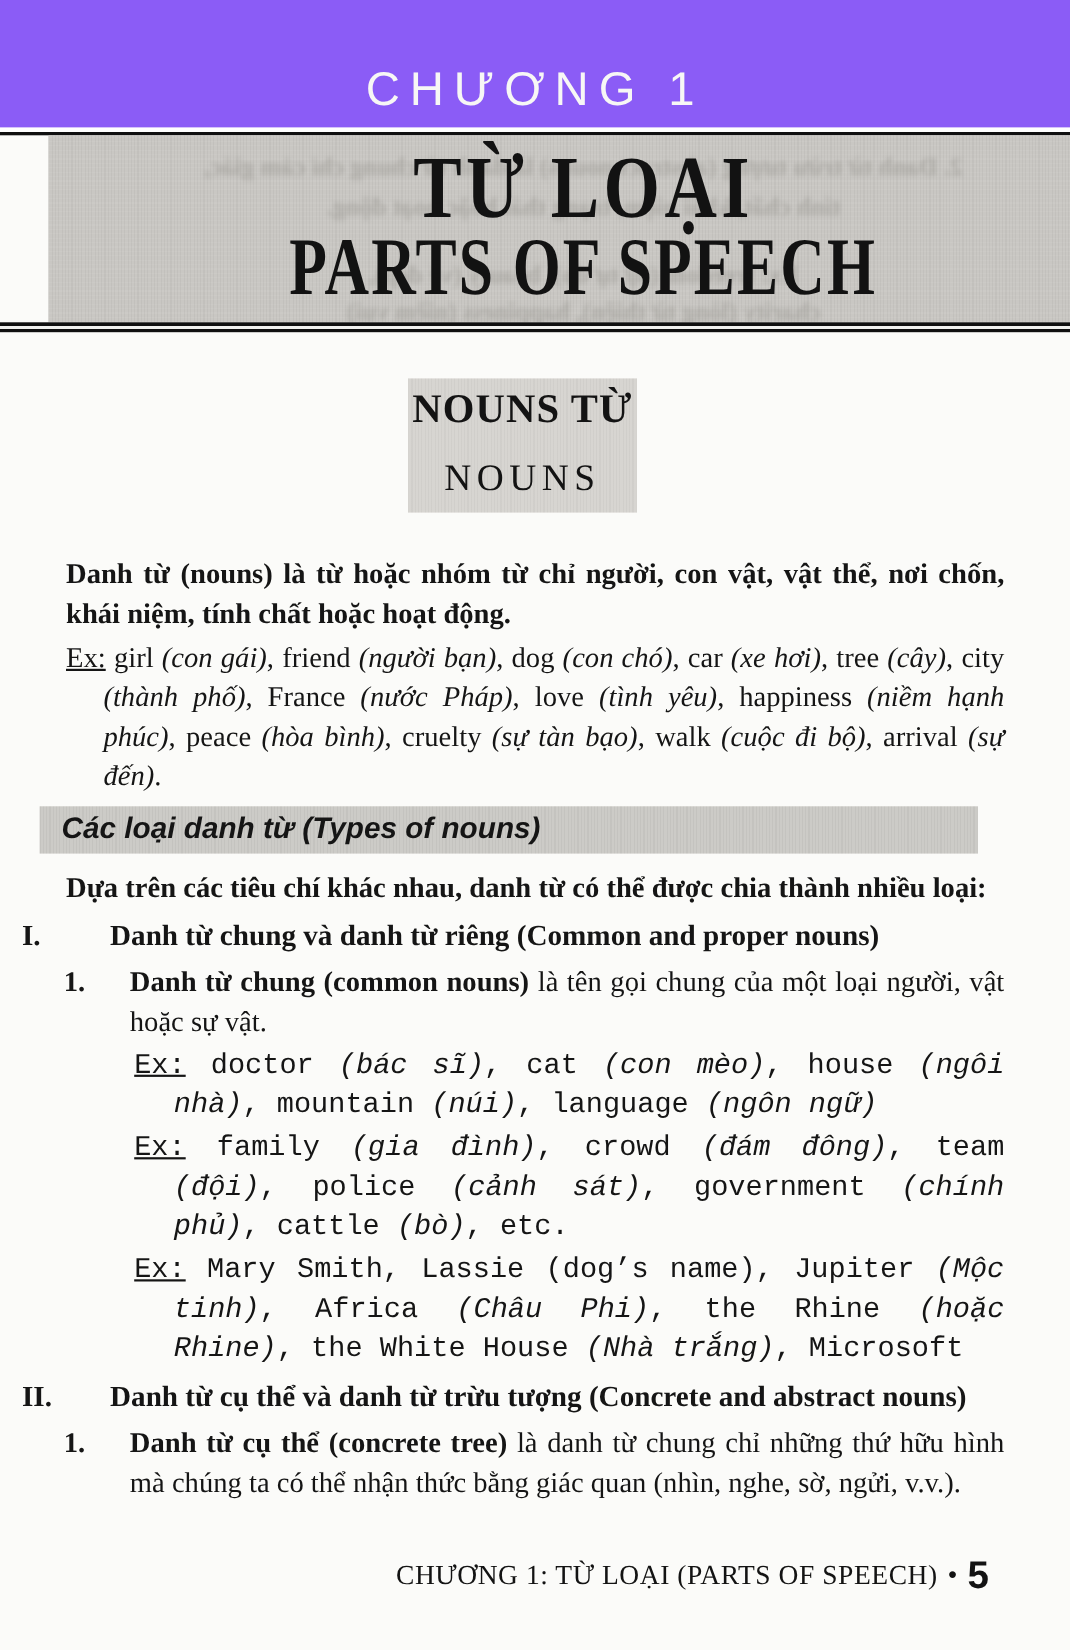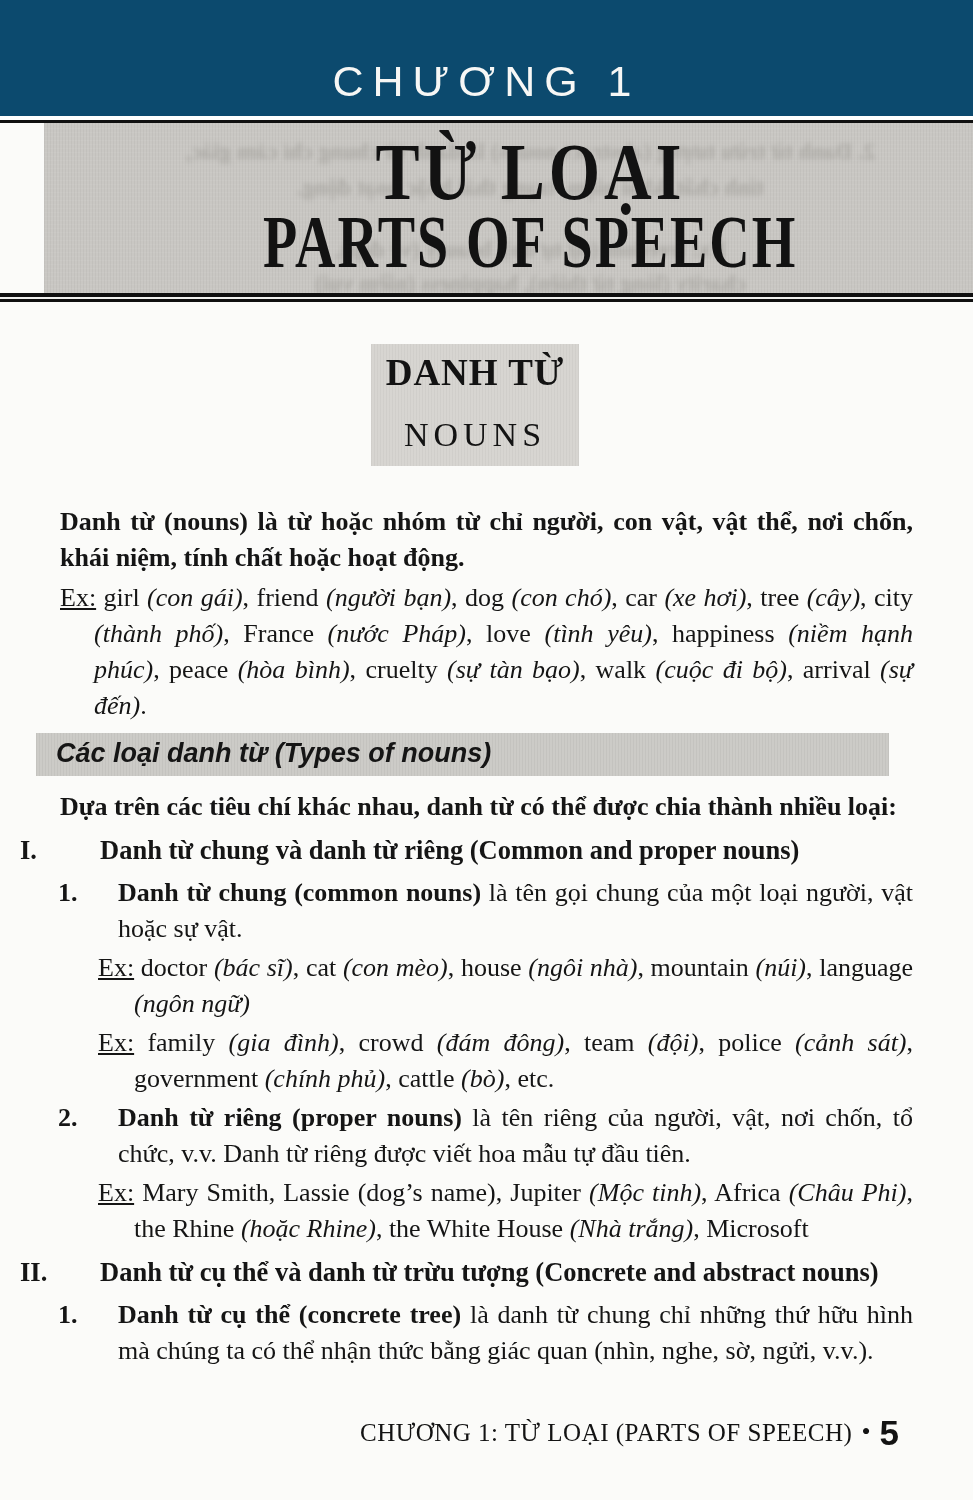--- a/index.html
+++ b/index.html
@@ -6,21 +6,21 @@
   body{
     width:973px;height:1500px;position:relative;overflow:hidden;
     background:#fbfbf9;color:#131313;
     font-family:"Liberation Serif", serif;
   }
   .page{position:absolute;inset:0;}
 
   
   .hdr-black{
     position:absolute;top:0;left:0;width:973px;height:116px;
-    background:#0c4a6e;
+    background:#8b5cf6;
   }
   .chapter{
     position:absolute;left:0;right:0;bottom:10px;text-align:center;
     font-family:"Liberation Sans", sans-serif;font-weight:400;
     font-size:43px;letter-spacing:9px;color:#f7f7f5;
   }
   .hdr-sep{
     position:absolute;top:116px;left:0;width:973px;height:7px;
     background:linear-gradient(#ffffff 0 52%,#101010 52% 100%);
   }
@@ -64,21 +64,21 @@
   
   .content{
     position:absolute;left:60px;top:504px;width:853px;
     font-size:26px;line-height:36px;color:#151515;
   }
   .blk{margin:0 0 4px;}
   .p{text-align:justify;font-weight:bold;}
   .ind1{margin-left:57px;}
   .ex{text-align:justify;}
   .ex0{padding-left:34px;text-indent:-34px;margin-bottom:9px;}
-  .ex1{margin-left:38px;padding-left:36px;text-indent:-36px;margin-bottom:3px;}
+  .ex1{margin-left:62px;padding-left:36px;text-indent:-36px;margin-bottom:3px;font-family:Liberation Mono, monospace;}
   .exl{text-decoration:underline;}
   .band{
     margin:9px 0 13px -24px;width:853px;box-sizing:border-box;
     background:
       repeating-linear-gradient(90deg, rgba(0,0,0,0.04) 0 1px, transparent 1px 3px),
       #cccbc7;
     font-family:"Liberation Sans", sans-serif;font-weight:bold;font-style:italic;
     font-size:27px;line-height:31px;padding:5px 10px 7px 20px;
   }
   .heading{font-weight:bold;padding-left:40px;text-indent:-40px;margin:7px 0 7px;font-size:26.5px;}
@@ -117,34 +117,33 @@
     <div class="t-wrap t1-wrap">
       <span class="cond t1">TỪ LOẠI</span>
     </div>
     <div class="t-wrap t2-wrap">
       <span class="cond t2">PARTS OF SPEECH</span>
     </div>
   </div>
   <div class="hdr-bot"></div>
 
   <div class="section-box">
-    <div class="sb1">DANH TỪ</div>
+    <div class="sb1">NOUNS TỪ</div>
     <div class="sb2">NOUNS</div>
   </div>
 
   <div class="content">
       <div class="blk p"><span>Danh từ (nouns) là từ hoặc nhóm từ chỉ người, con vật, vật thể, nơi chốn, khái niệm, tính chất hoặc hoạt động.</span></div>
       <div class="blk ex ex0"><span class="exl">Ex:</span> <span>girl </span><span class="i">(con gái)</span><span>, friend </span><span class="i">(người bạn)</span><span>, dog </span><span class="i">(con chó)</span><span>, car </span><span class="i">(xe hơi)</span><span>, tree </span><span class="i">(cây)</span><span>, city </span><span class="i">(thành phố)</span><span>, France </span><span class="i">(nước Pháp)</span><span>, love </span><span class="i">(tình yêu)</span><span>, happiness </span><span class="i">(niềm hạnh phúc)</span><span>, peace </span><span class="i">(hòa bình)</span><span>, cruelty </span><span class="i">(sự tàn bạo)</span><span>, walk </span><span class="i">(cuộc đi bộ)</span><span>, arrival </span><span class="i">(sự đến)</span><span>.</span></div>
       <div class="blk band"><span>Các loại danh từ (Types of nouns)</span></div>
       <div class="blk p"><span>Dựa trên các tiêu chí khác nhau, danh từ có thể được chia thành nhiều loại:</span></div>
       <div class="blk heading"><span class="num">I.</span><span class="b">Danh từ chung và danh từ riêng (Common and proper nouns)</span></div>
       <div class="blk item"><span class="num">1.</span><span class="b">Danh từ chung (common nouns)</span><span> là tên gọi chung của một loại người, vật hoặc sự vật.</span></div>
       <div class="blk ex ex1"><span class="exl">Ex:</span> <span>doctor </span><span class="i">(bác sĩ)</span><span>, cat </span><span class="i">(con mèo)</span><span>, house </span><span class="i">(ngôi nhà)</span><span>, mountain </span><span class="i">(núi)</span><span>, language </span><span class="i">(ngôn ngữ)</span></div>
       <div class="blk ex ex1"><span class="exl">Ex:</span> <span>family </span><span class="i">(gia đình)</span><span>, crowd </span><span class="i">(đám đông)</span><span>, team </span><span class="i">(đội)</span><span>, police </span><span class="i">(cảnh sát)</span><span>, government </span><span class="i">(chính phủ)</span><span>, cattle </span><span class="i">(bò)</span><span>, etc.</span></div>
-      <div class="blk item"><span class="num">2.</span><span class="b">Danh từ riêng (proper nouns)</span><span> là tên riêng của người, vật, nơi chốn, tổ chức, v.v. Danh từ riêng được viết hoa mẫu tự đầu tiên.</span></div>
       <div class="blk ex ex1"><span class="exl">Ex:</span> <span>Mary Smith, Lassie (dog’s name), Jupiter </span><span class="i">(Mộc tinh)</span><span>, Africa </span><span class="i">(Châu Phi)</span><span>, the Rhine </span><span class="i">(hoặc Rhine)</span><span>, the White House </span><span class="i">(Nhà trắng)</span><span>, Microsoft</span></div>
       <div class="blk heading"><span class="num">II.</span><span class="b">Danh từ cụ thể và danh từ trừu tượng (Concrete and abstract nouns)</span></div>
       <div class="blk item"><span class="num">1.</span><span class="b">Danh từ cụ thể (concrete tree)</span><span> là danh từ chung chỉ những thứ hữu hình mà chúng ta có thể nhận thức bằng giác quan (nhìn, nghe, sờ, ngửi, v.v.).</span></div>
     </div>
 
   <div class="footer">
     <span class="f-label">CHƯƠNG 1: TỪ LOẠI (PARTS OF SPEECH)</span>
     <span class="f-bullet">•</span>
     <span class="f-num">5</span>
   </div>

